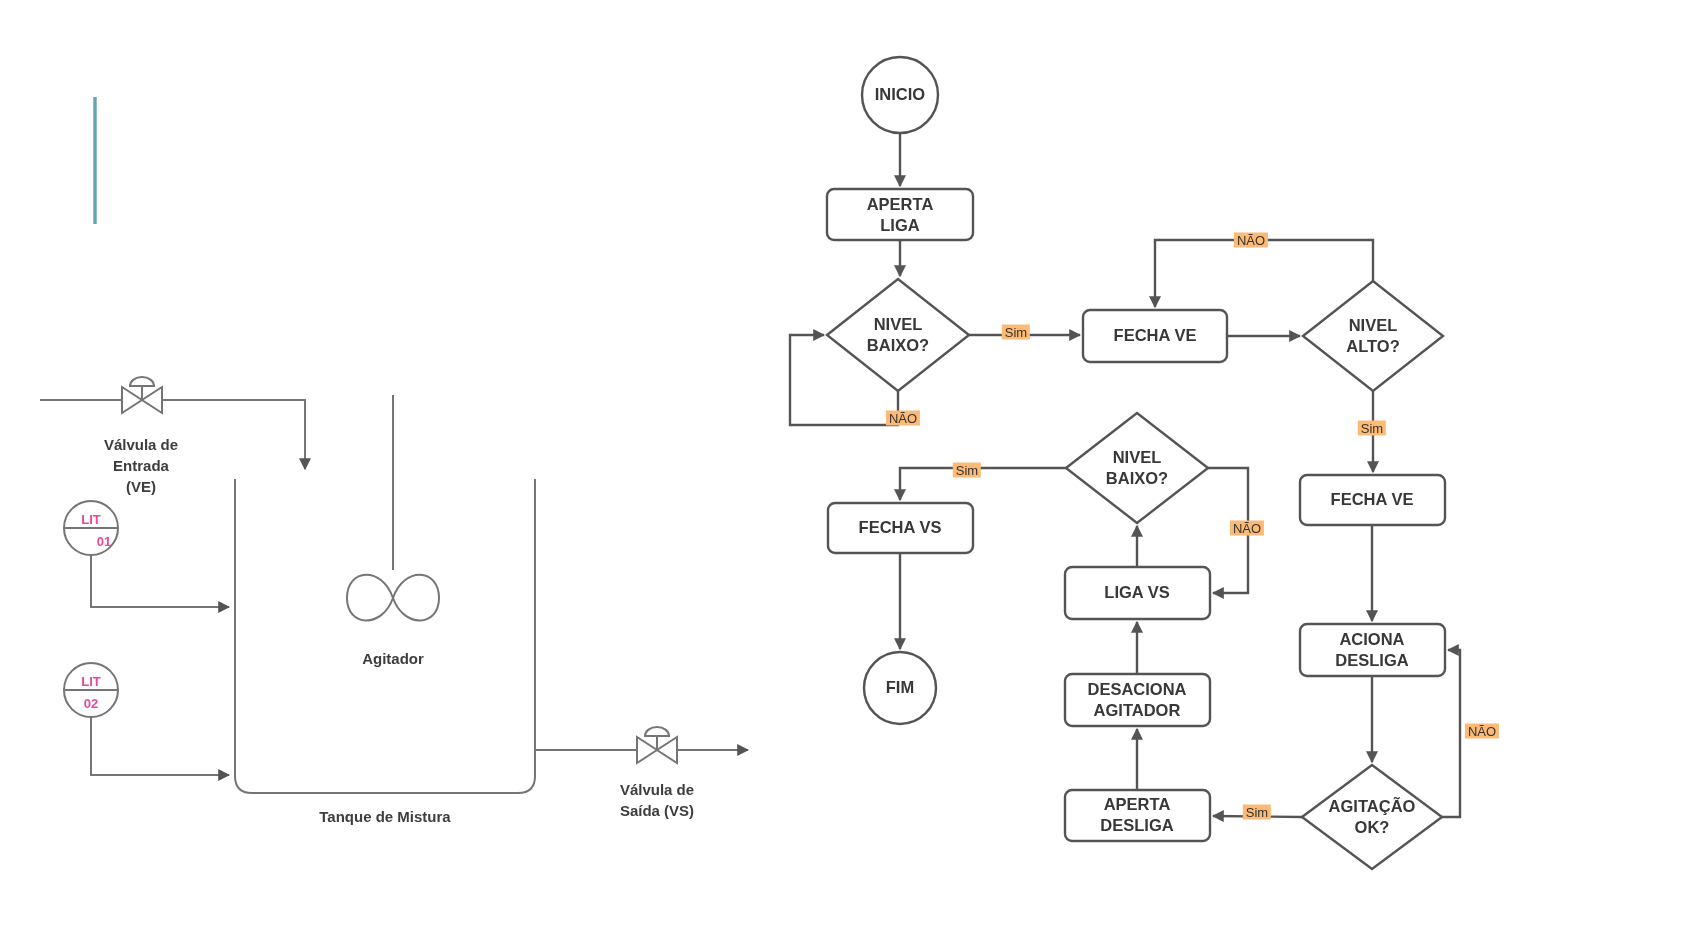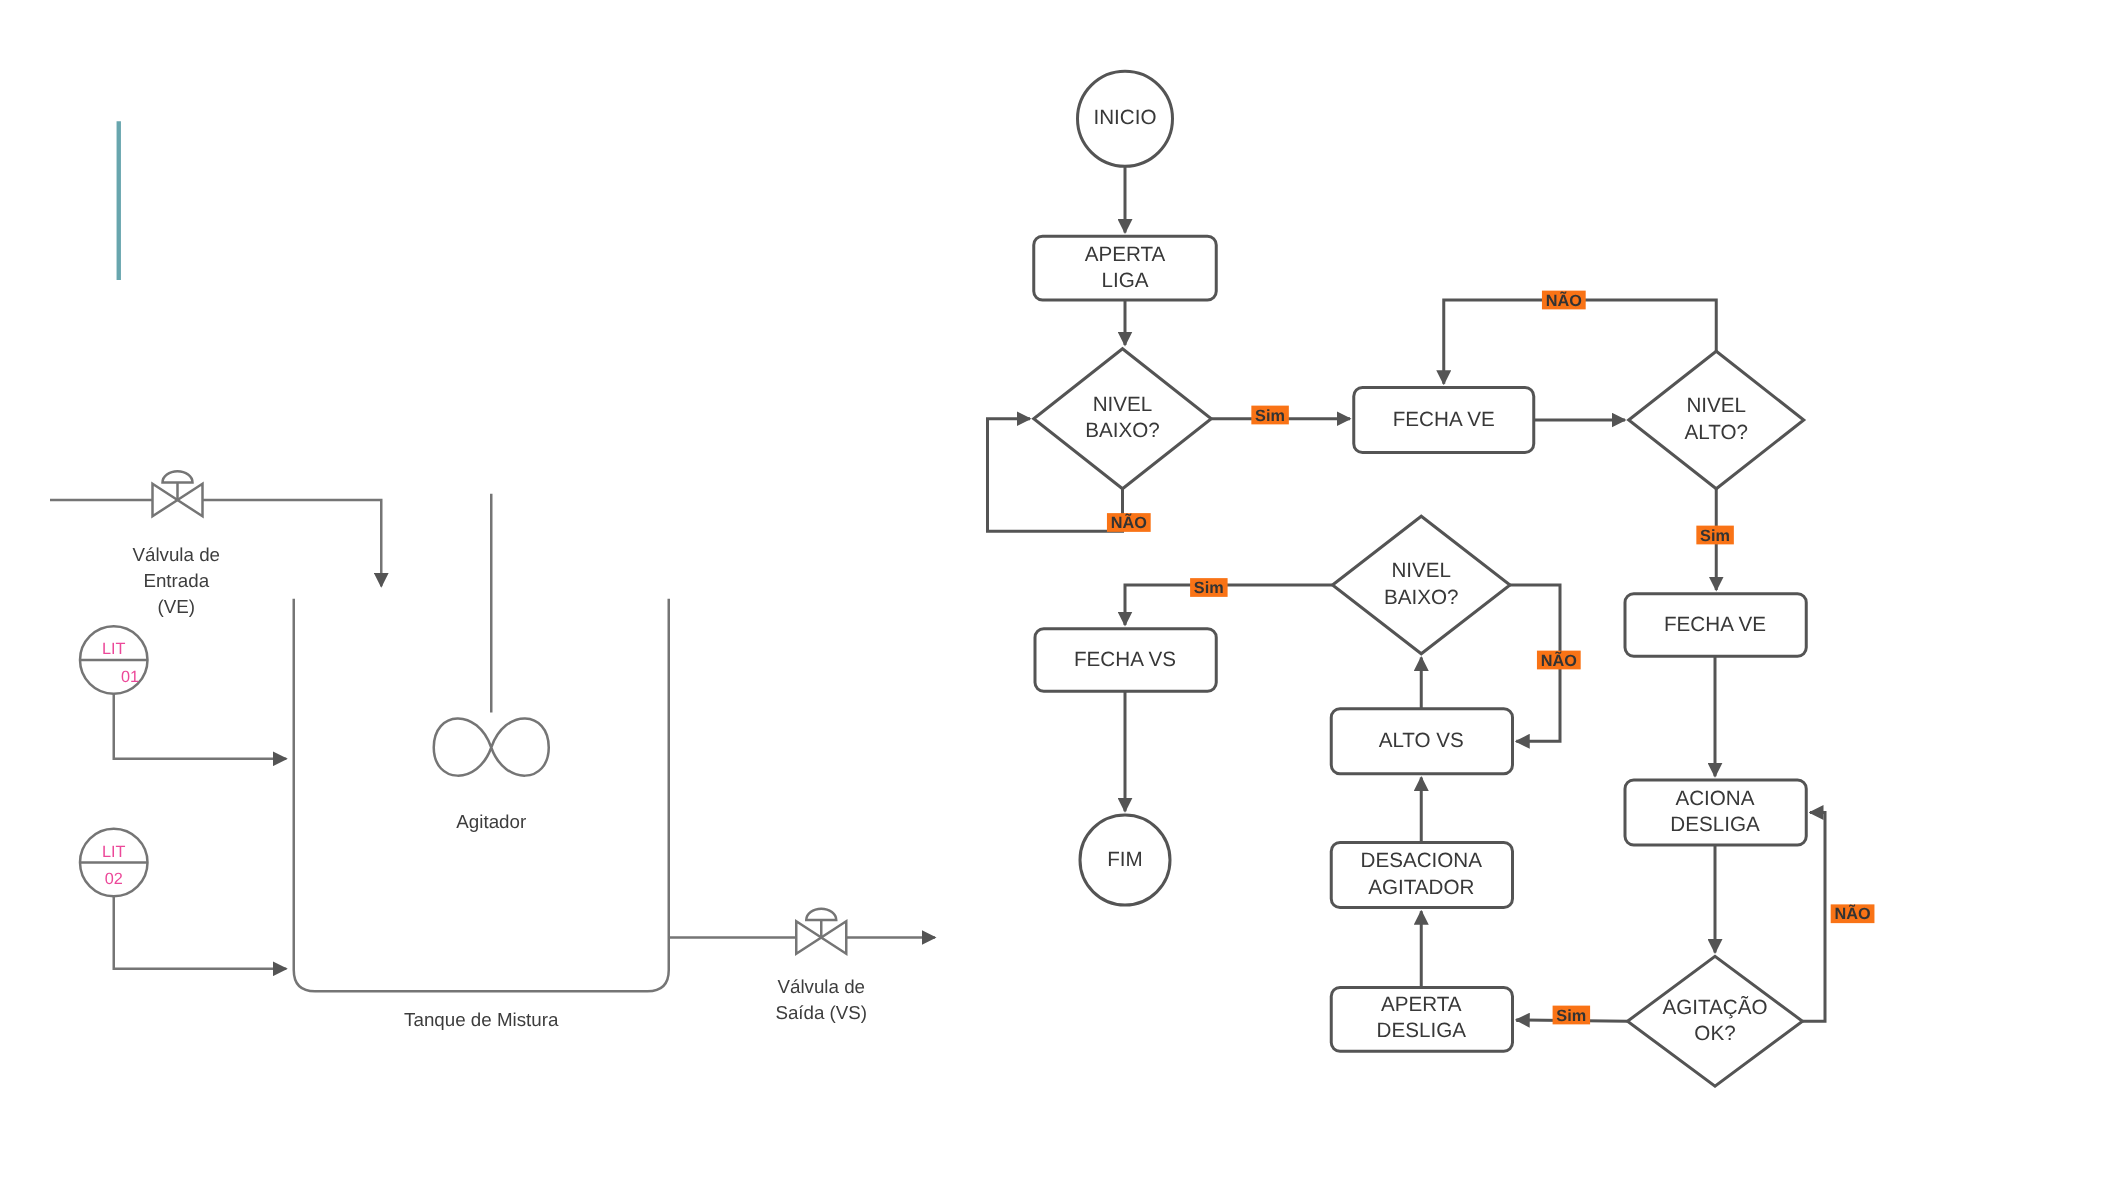--- a/index.html
+++ b/index.html
@@ -1,22 +1,22 @@
 <!DOCTYPE html>
 <html><head>
 <meta charset="utf-8">
 <style>
   html,body{margin:0;padding:0;background:#ffffff;}
   .canvas{position:relative;width:1684px;height:947px;background:#ffffff;overflow:hidden;
           font-family:"Liberation Sans", sans-serif;}
   svg{position:absolute;left:0;top:0;}
   .lbl{position:absolute;transform:translate(-50%,-50%);text-align:center;
-       white-space:pre-line;color:#383838;}
+       white-space:pre-line;color:#383838;font-weight:bold;}
   .node-lbl{font-size:16.5px;line-height:1.28;}
-  .edge-lbl{font-size:13px;font-weight:bold;line-height:1;background:#f97316;padding:1px 3px;color:#333333;}
+  .edge-lbl{font-size:13px;font-weight:normal;line-height:1;background:#fdba74;padding:1px 3px;color:#333333;}
   .schem-lbl{font-size:15px;line-height:1.4;color:#3d3d3d;}
   .lit-lbl{font-size:13px;line-height:1;color:#ec4899;}
 </style>
 </head>
 <body>
 
 <div class="canvas">
 
   <svg width="1684" height="947" viewBox="0 0 1684 947">
     <defs>
@@ -128,21 +128,21 @@
 ALTO?</div>
   <div class="lbl node-lbl" style="left:1372px;top:500px;">FECHA VE</div>
   <div class="lbl node-lbl" style="left:1372px;top:650px;">ACIONA
 DESLIGA</div>
   <div class="lbl node-lbl" style="left:1372px;top:817px;">AGITAÇÃO
 OK?</div>
   <div class="lbl node-lbl" style="left:1137px;top:815px;">APERTA
 DESLIGA</div>
   <div class="lbl node-lbl" style="left:1137px;top:700px;">DESACIONA
 AGITADOR</div>
-  <div class="lbl node-lbl" style="left:1137px;top:593px;">ALTO VS</div>
+  <div class="lbl node-lbl" style="left:1137px;top:593px;">LIGA VS</div>
   <div class="lbl node-lbl" style="left:1137px;top:468px;">NIVEL
 BAIXO?</div>
   <div class="lbl node-lbl" style="left:900px;top:528px;">FECHA VS</div>
   <div class="lbl node-lbl" style="left:900px;top:688px;">FIM</div>
 
   <div class="lbl edge-lbl" style="left:1016px;top:332px;">Sim</div>
   <div class="lbl edge-lbl" style="left:903px;top:418px;">NÃO</div>
   <div class="lbl edge-lbl" style="left:1251px;top:240px;">NÃO</div>
   <div class="lbl edge-lbl" style="left:1372px;top:428px;">Sim</div>
   <div class="lbl edge-lbl" style="left:1482px;top:731px;">NÃO</div>

